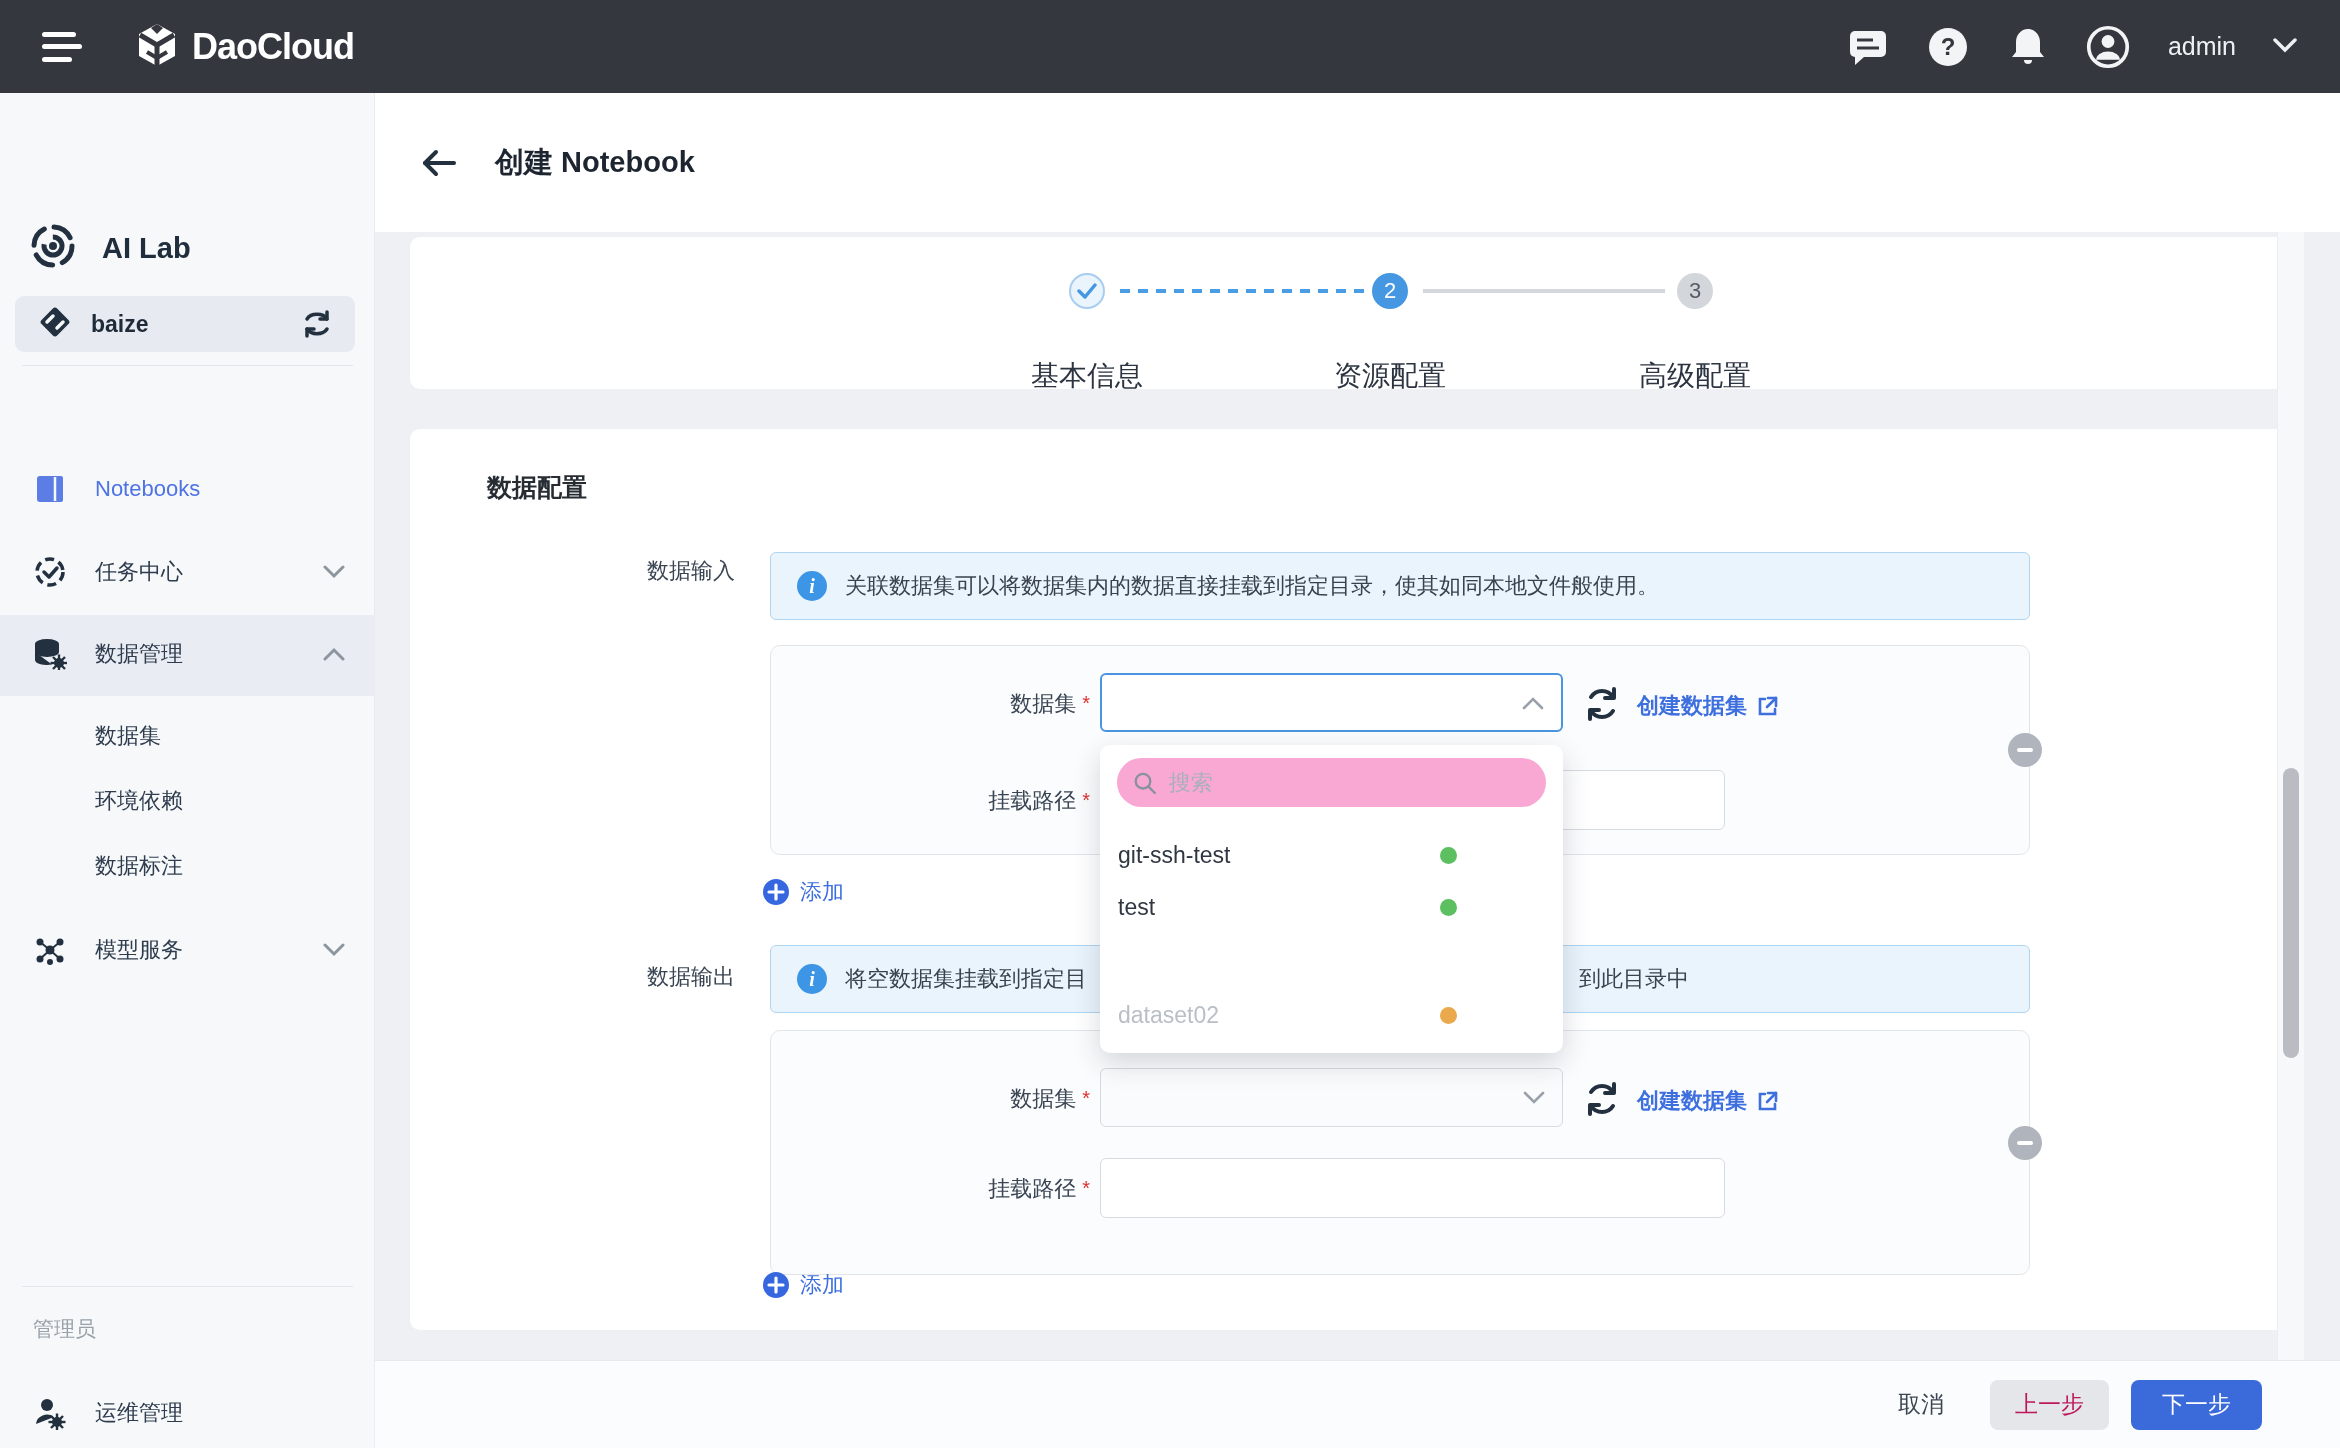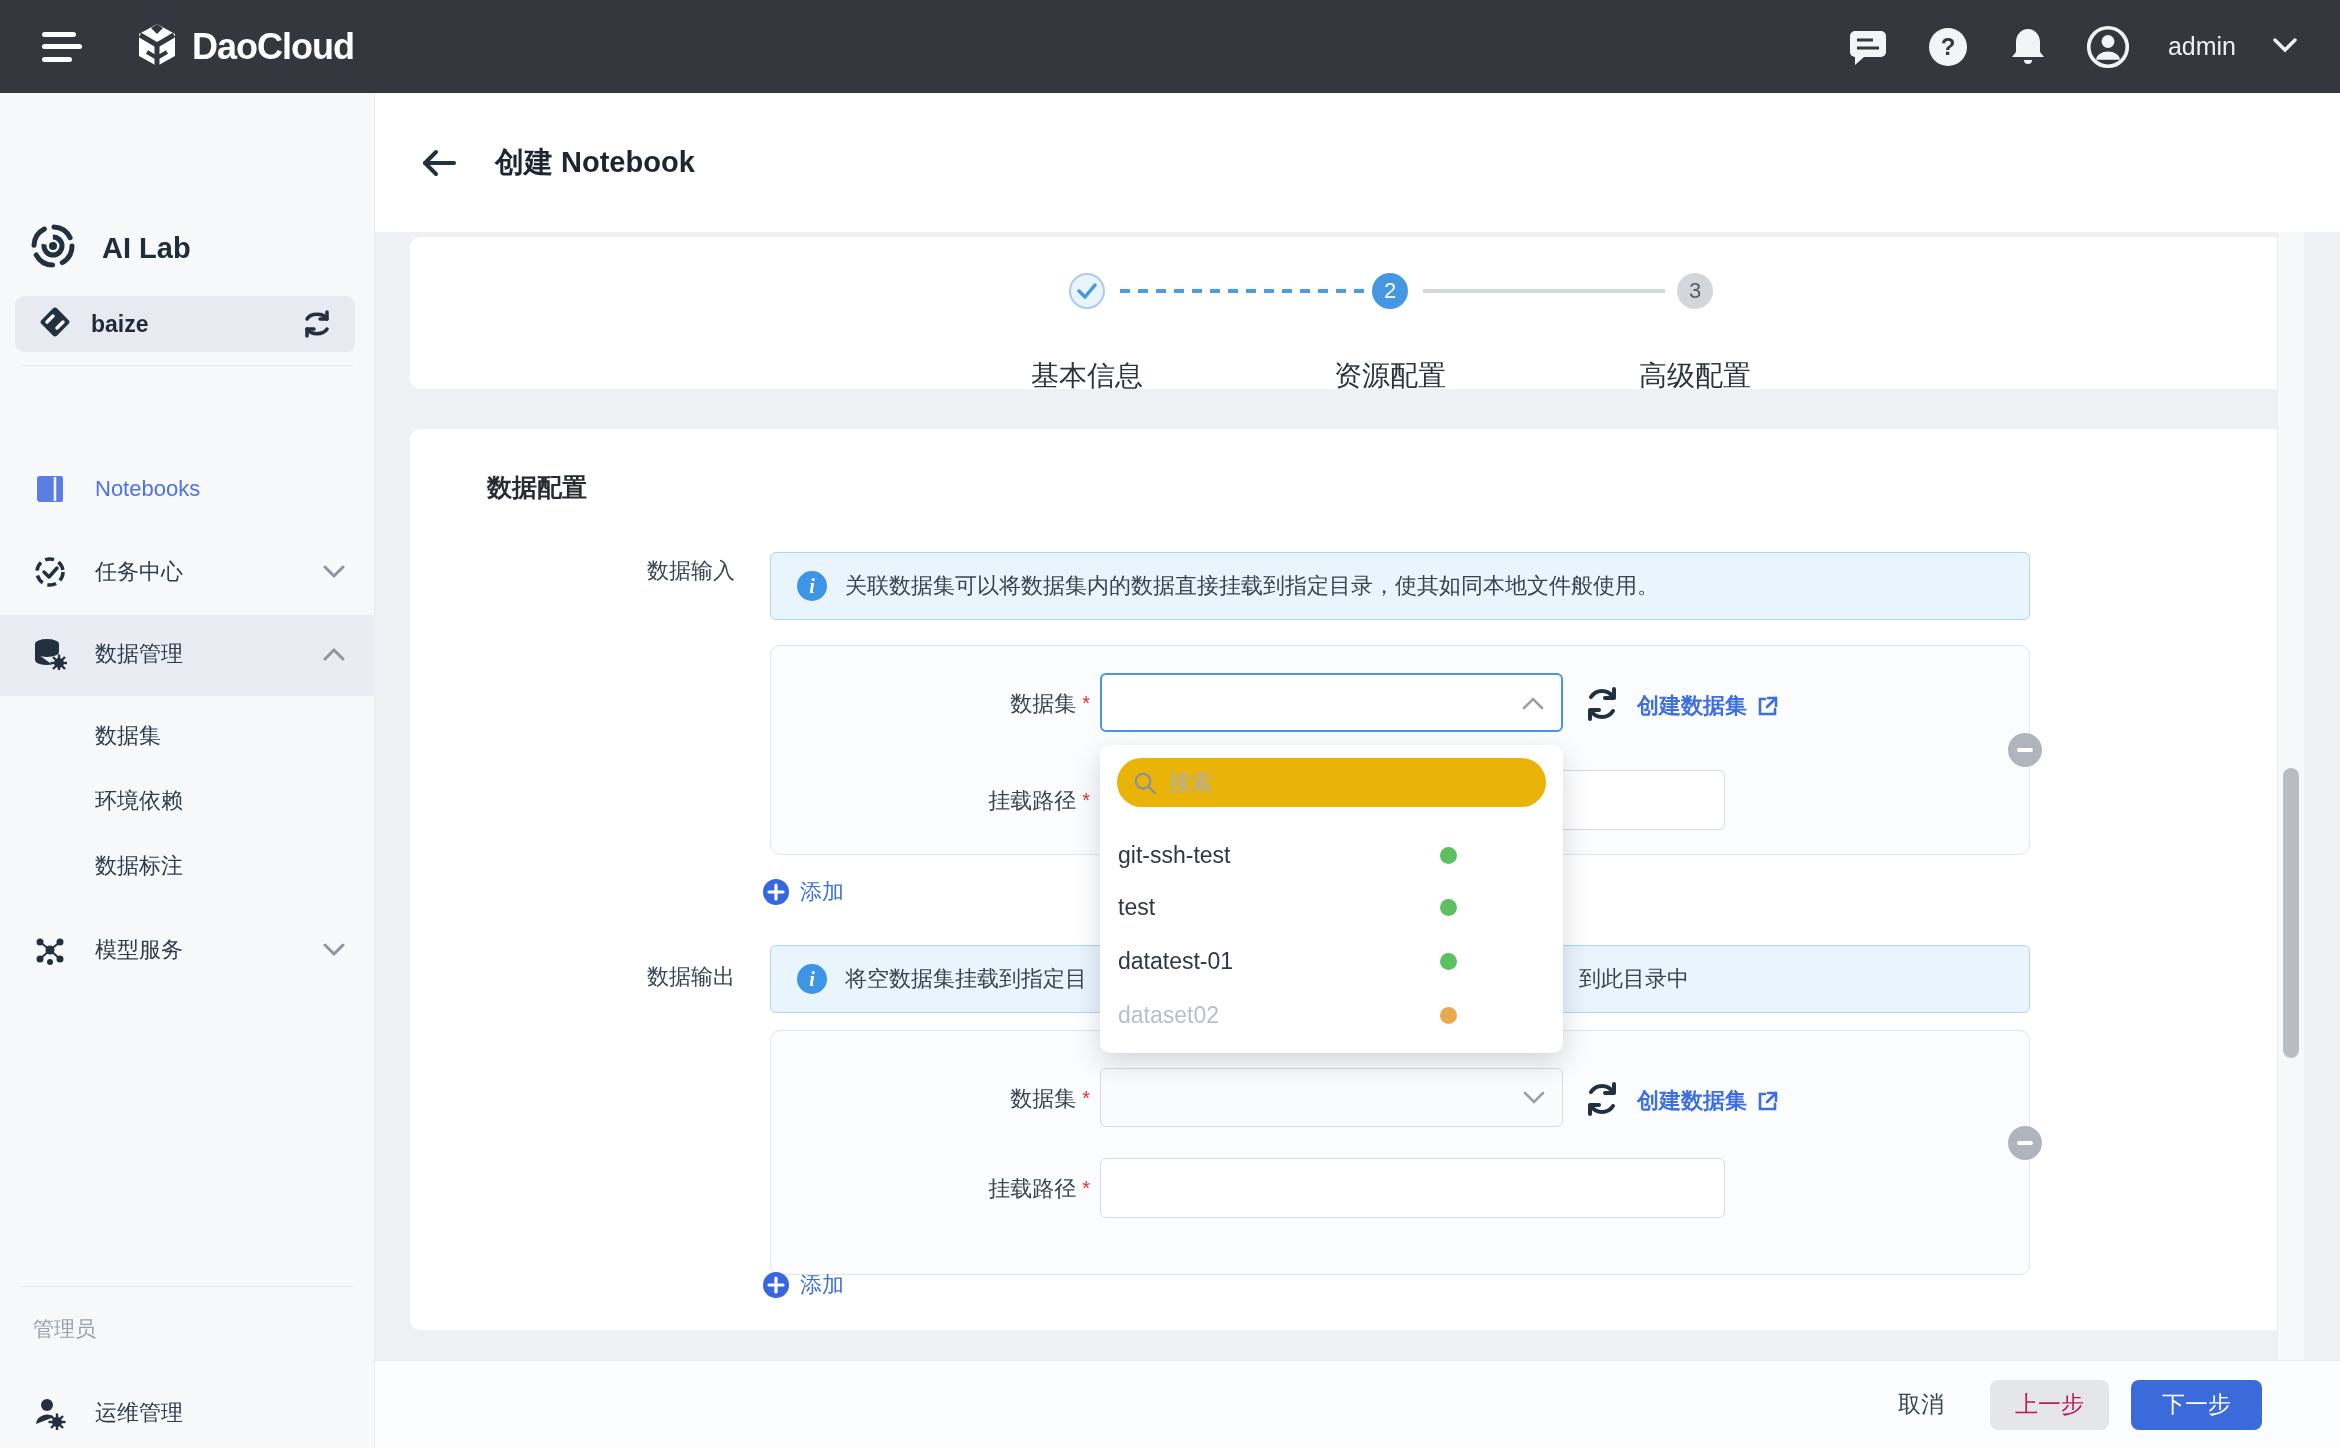--- a/index.html
+++ b/index.html
@@ -75,21 +75,21 @@
   .link { color:#3e6fdf; font-size:22px; cursor:pointer; display:flex; align-items:center; gap:8px;font-weight:bold; }
   .add-link { position:absolute; display:flex; align-items:center; gap:10px; cursor:pointer; }
   .add-text { color:#3e6fdf; font-size:22px; }
   .minus-btn { position:absolute; width:34px; height:34px; border-radius:50%; background:#b0b5bd; cursor:pointer;
                display:flex; align-items:center; justify-content:center; }
   .minus-btn::after { content:""; width:16px; height:4px; background:#fff; border-radius:2px; }
 
   
   .dropdown { position:absolute; left:725px; top:652px; width:463px; height:308px; background:#fff; border-radius:10px;
               box-shadow:0 10px 28px rgba(30,40,60,.18); z-index:10; }
-  .dd-search { position:absolute; left:17px; top:13px; width:429px; height:49px; background:#eab308; border-radius:25px;
+  .dd-search { position:absolute; left:17px; top:13px; width:429px; height:49px; background:#f9a8d4; border-radius:25px;
                display:flex; align-items:center; padding:9px 16px; }
   .dd-search input { border:none; outline:none; background:transparent; font-size:22px; color:#3a4350; width:100%; margin-left:12px;
                      font-family:"Liberation Sans","DejaVu Sans",sans-serif; }
   .dd-search input::placeholder { color:#a9afb9; }
   .dd-option { position:absolute; left:0; width:383px; height:52px; display:flex; align-items:center; padding:0 26px 0 18px;
                font-size:23px; color:#2f3742; cursor:pointer; }
   .dd-option .dot { margin-left:auto; width:17px; height:17px; border-radius:50%; }
   .dd-disabled { color:#b9bfc7; cursor:not-allowed; }
 
   
@@ -453,24 +453,20 @@
         <input placeholder="搜索" style="">
       </div>
       <div class="dd-option" style="top:84px">
         <span>git-ssh-test</span>
         <span class="dot" style="background: rgb(92, 191, 96);"></span>
       </div>
       <div class="dd-option" style="top:136px">
         <span>test</span>
         <span class="dot" style="background: rgb(92, 191, 96);"></span>
       </div>
-      <div class="dd-option" style="top:190px">
-        <span>datatest-01</span>
-        <span class="dot" style="background: rgb(92, 191, 96);"></span>
-      </div>
       <div class="dd-option dd-disabled" style="top:244px">
         <span>dataset02</span>
         <span class="dot" style="background: rgb(233, 169, 76);"></span>
       </div>
     </div>
 
     <div class="scroll-track">
       <div class="scroll-thumb"></div>
     </div>
 

